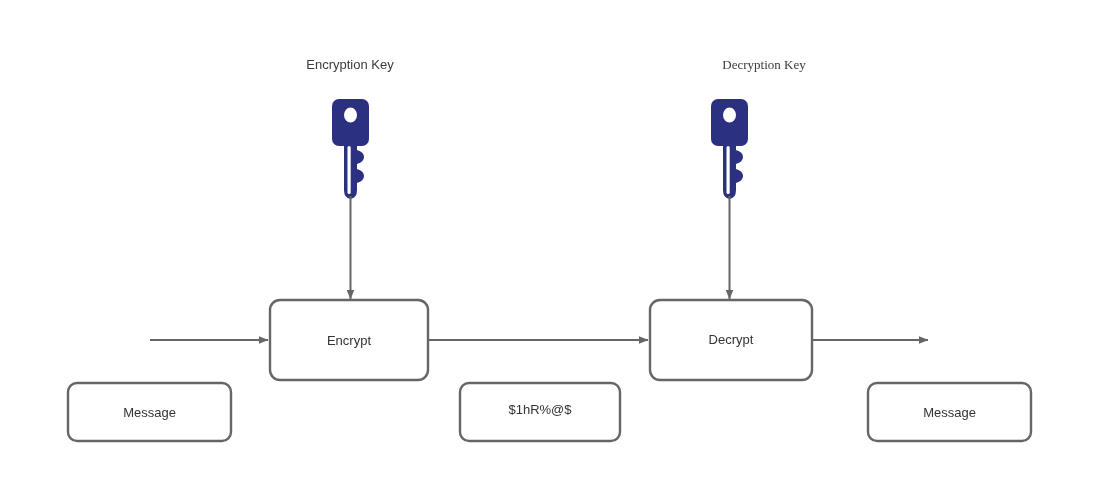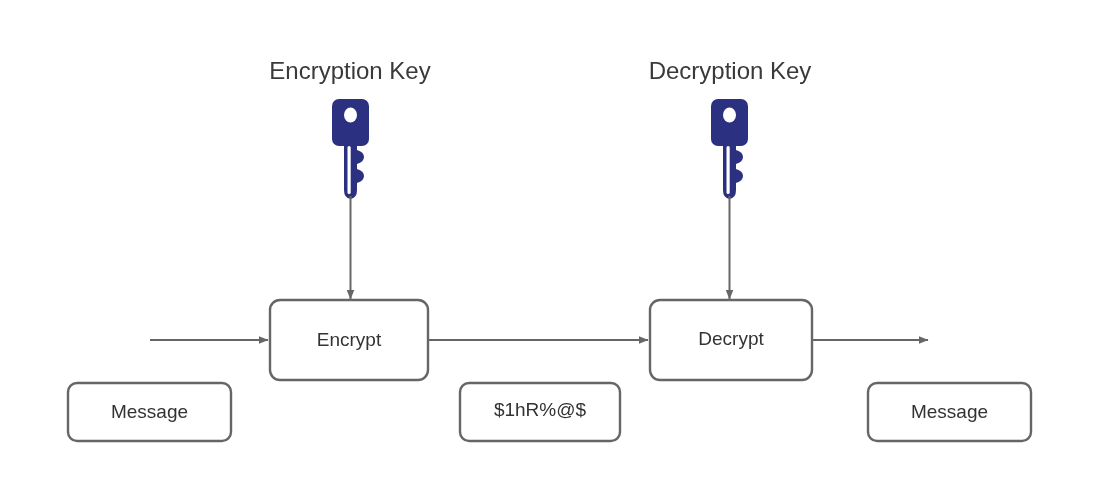--- a/index.html
+++ b/index.html
@@ -23,29 +23,29 @@
     top: 0;
     width: 1100px;
     height: 484px;
   }
   .node-label {
     position: absolute;
     display: flex;
     align-items: center;
     justify-content: center;
     color: #333333;
-    font-size: 19px;
+    font-size: 13px;
     font-family: "Liberation Sans", sans-serif;
     white-space: nowrap;
     pointer-events: none;
   }
   .key-title {
     position: absolute;
     color: #3a3a3a;
-    font-size: 24px;
+    font-size: 13px;
     font-family: "Liberation Sans", sans-serif;
     white-space: nowrap;
     text-align: center;
     pointer-events: none;
   }
 </style>
 </head>
 <body>
 
 <div id="canvas">
@@ -107,21 +107,21 @@
 
     <line x1="150" y1="340" x2="268" y2="340" stroke="#666666" stroke-width="2" marker-end="url(#arrowhead)"></line>
 
     <line x1="429" y1="340" x2="648" y2="340" stroke="#666666" stroke-width="2" marker-end="url(#arrowhead)"></line>
 
     <line x1="813" y1="340" x2="928" y2="340" stroke="#666666" stroke-width="2" marker-end="url(#arrowhead)"></line>
   </svg>
 
   <div class="key-title" style="left:250px; top:57px; width:200px;">Encryption Key</div>
 
-  <div class="key-title" style="left:630px; top:57px; width:200px;">Decryption Key</div>
+  <div class="key-title" style="left:664px; top:57px; width:200px;font-family:Liberation Serif, serif;">Decryption Key</div>
 
   <div class="node-label" style="left:270px; top:300px; width:158px; height:80px;">Encrypt</div>
 
   <div class="node-label" style="left:650px; top:300px; width:162px; height:78px;">Decrypt</div>
 
   <div class="node-label" style="left:68px; top:383px; width:163px; height:58px;">Message</div>
 
   <div class="node-label" style="left:460px; top:383px; width:160px; height:53px;">$1hR%@$</div>
 
   <div class="node-label" style="left:868px; top:383px; width:163px; height:58px;">Message</div>

